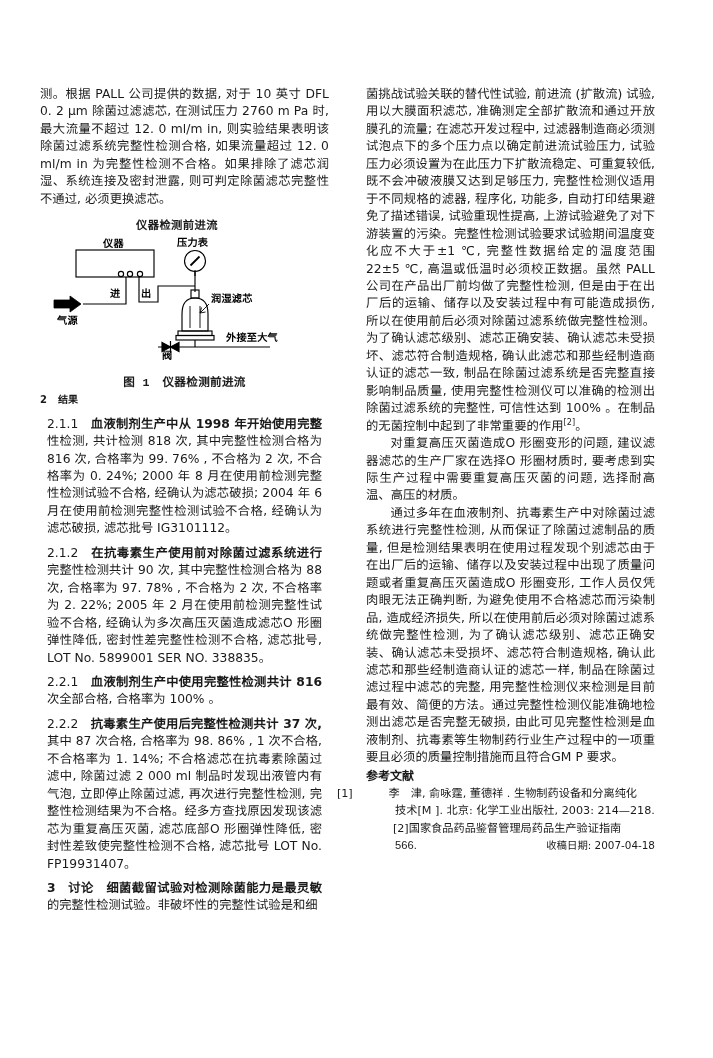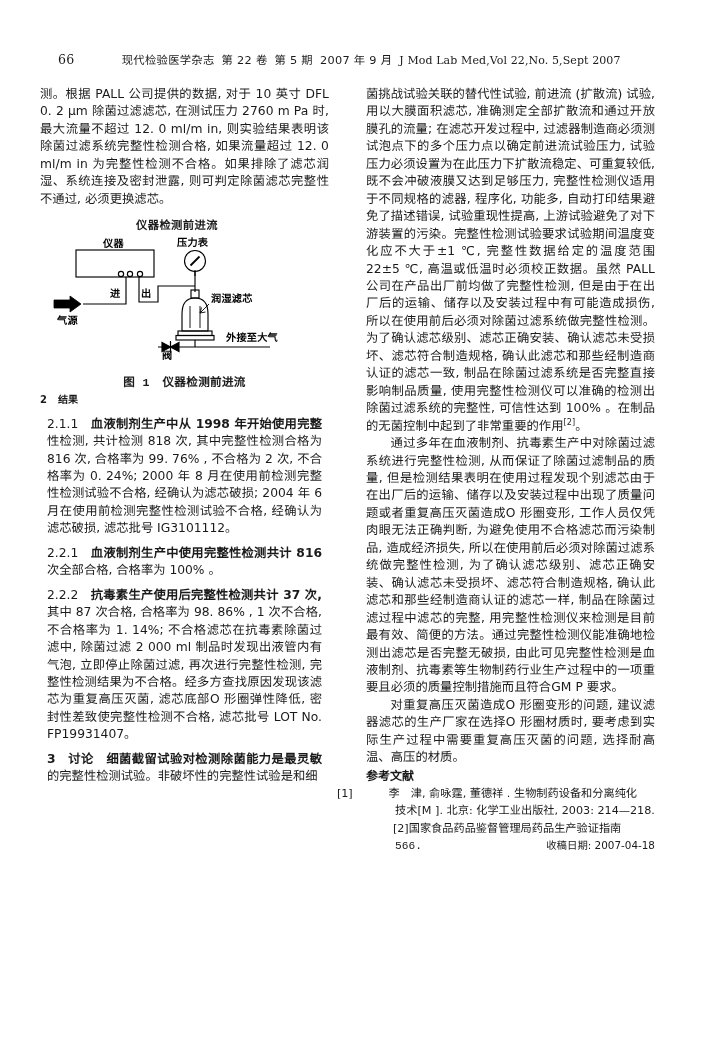--- a/index.html
+++ b/index.html
@@ -172,37 +172,31 @@
     line-height: 16px;
     text-align: right;
     margin: 0;
   }
   .ref-last-row {
     display: flex;
     justify-content: space-between;
     align-items: baseline;
   }
   .ref-last-row .left-part {
-    font-family: Liberation Mono, monospace;
+    font-family: Liberation Sans, sans-serif;
     font-size: 11.2px;
     line-height: 17.2px;
     padding-left: 2.6em;
   }
 </style>
 </head>
 <body>
 
 <div class="page">
 
-  <div class="running-head">
-    <span class="folio">66</span>
-    <span class="head-center">
-      <span class="zh">现代检验医学杂志</span><span class="sep"></span><span class="zh">第 22 卷</span><span class="sep"></span><span class="zh">第 5 期</span><span class="sep"></span><span class="zh">2007 年 9 月</span><span class="sep"></span><span class="en">J Mod Lab Med,Vol 22,No. 5,Sept 2007</span>
-    </span>
-  </div>
 
   <div class="col col-left">
 
     <p class="para">测。根据 PALL 公司提供的数据, 对于 10 英寸 DFL 0. 2 μm 除菌过滤滤芯, 在测试压力 2760 m Pa 时, 最大流量不超过 12. 0 ml/m in, 则实验结果表明该除菌过滤系统完整性检测合格, 如果流量超过 12. 0 ml/m in 为完整性检测不合格。如果排除了滤芯润湿、系统连接及密封泄露, 则可判定除菌滤芯完整性不通过, 必须更换滤芯。</p>
 
     <div class="figure-block">
       <div class="fig-canvas">
 
         <div class="fig-title-lbl" style="left:96px; top:2px;">仪器检测前进流</div>
 
@@ -282,43 +276,46 @@
 
     <p class="heading">
       <span class="num">2</span><span class="gap"></span><span>结果</span>
     </p>
 
 
     <p class="subheading">
       <span class="num">2.1.1</span><span class="gap"></span><span class="lead">血液制剂生产中从 1998 年开始使用完整</span><span>性检测, 共计检测 818 次, 其中完整性检测合格为 816 次, 合格率为 99. 76% , 不合格为 2 次, 不合格率为 0. 24%; 2000 年 8 月在使用前检测完整性检测试验不合格, 经确认为滤芯破损; 2004 年 6 月在使用前检测完整性检测试验不合格, 经确认为滤芯破损, 滤芯批号 IG3101112。</span>
     </p>
 
+    <p class="subheading">
+      <span class="num">2.1.2</span><span class="gap"></span><span class="lead">在抗毒素生产使用前对除菌过滤系统进行</span><span>完整性检测共计 90 次, 其中完整性检测合格为 88 次, 合格率为 97. 78% , 不合格为 2 次, 不合格率为 2. 22%; 2005 年 2 月在使用前检测完整性试验不合格, 经确认为多次高压灭菌造成滤芯O 形圈弹性降低, 密封性差完整性检测不合格, 滤芯批号, LOT No. 5899001 SER NO. 338835。</span>
+    </p>
 
 
     <p class="subheading">
       <span class="num">2.2.1</span><span class="gap"></span><span class="lead">血液制剂生产中使用完整性检测共计 816</span><span>次全部合格, 合格率为 100% 。</span>
     </p>
 
     <p class="subheading">
       <span class="num">2.2.2</span><span class="gap"></span><span class="lead">抗毒素生产使用后完整性检测共计 37 次,</span><span>其中 87 次合格, 合格率为 98. 86% , 1 次不合格, 不合格率为 1. 14%; 不合格滤芯在抗毒素除菌过滤中, 除菌过滤 2 000 ml 制品时发现出液管内有气泡, 立即停止除菌过滤, 再次进行完整性检测, 完整性检测结果为不合格。经多方查找原因发现该滤芯为重复高压灭菌, 滤芯底部O 形圈弹性降低, 密封性差致使完整性检测不合格, 滤芯批号 LOT No. FP19931407。</span>
     </p>
 
     <p class="subheading">
       <span class="num" style="font-weight:bold;">3</span><span class="gap"></span><span class="lead">讨论</span><span class="gap"></span><span class="lead">细菌截留试验对检测除菌能力是最灵敏</span><span>的完整性检测试验。非破坏性的完整性试验是和细</span>
     </p>
 
   </div>
 
   <div class="col col-right">
 
     <p class="para"><span>菌挑战试验关联的替代性试验, 前进流 (扩散流) 试验, 用以大膜面积滤芯, 准确测定全部扩散流和通过开放膜孔的流量; 在滤芯开发过程中, 过滤器制造商必须测试泡点下的多个压力点以确定前进流试验压力, 试验压力必须设置为在此压力下扩散流稳定、可重复较低, 既不会冲破液膜又达到足够压力, 完整性检测仪适用于不同规格的滤器, 程序化, 功能多, 自动打印结果避免了描述错误, 试验重现性提高, 上游试验避免了对下游装置的污染。完整性检测试验要求试验期间温度变化应不大于±1 ℃, 完整性数据给定的温度范围 22±5 ℃, 高温或低温时必须校正数据。虽然 PALL 公司在产品出厂前均做了完整性检测, 但是由于在出厂后的运输、储存以及安装过程中有可能造成损伤, 所以在使用前后必须对除菌过滤系统做完整性检测。为了确认滤芯级别、滤芯正确安装、确认滤芯未受损坏、滤芯符合制造规格, 确认此滤芯和那些经制造商认证的滤芯一致, 制品在除菌过滤系统是否完整直接影响制品质量, 使用完整性检测仪可以准确的检测出除菌过滤系统的完整性, 可信性达到 100% 。在制品的无菌控制中起到了非常重要的作用</span><sup>[2]</sup><span>。</span></p>
 
+    <p class="para indent">对重复高压灭菌造成O 形圈变形的问题, 建议滤器滤芯的生产厂家在选择O 形圈材质时, 要考虑到实际生产过程中需要重复高压灭菌的问题, 选择耐高温、高压的材质。</p>
+
     <p class="para indent">通过多年在血液制剂、抗毒素生产中对除菌过滤系统进行完整性检测, 从而保证了除菌过滤制品的质量, 但是检测结果表明在使用过程发现个别滤芯由于在出厂后的运输、储存以及安装过程中出现了质量问题或者重复高压灭菌造成O 形圈变形, 工作人员仅凭肉眼无法正确判断, 为避免使用不合格滤芯而污染制品, 造成经济损失, 所以在使用前后必须对除菌过滤系统做完整性检测, 为了确认滤芯级别、滤芯正确安装、确认滤芯未受损坏、滤芯符合制造规格, 确认此滤芯和那些经制造商认证的滤芯一样, 制品在除菌过滤过程中滤芯的完整, 用完整性检测仪来检测是目前最有效、简便的方法。通过完整性检测仪能准确地检测出滤芯是否完整无破损, 由此可见完整性检测是血液制剂、抗毒素等生物制药行业生产过程中的一项重要且必须的质量控制措施而且符合GM P 要求。</p>
-
-    <p class="para indent">对重复高压灭菌造成O 形圈变形的问题, 建议滤器滤芯的生产厂家在选择O 形圈材质时, 要考虑到实际生产过程中需要重复高压灭菌的问题, 选择耐高温、高压的材质。</p>
 
     <p class="ref-head">参考文献</p>
 
     <p class="ref-item ref-hang">
       <span class="tag">[1]</span><span>李　津, 俞咏霆, 董德祥 . 生物制药设备和分离纯化</span>
     </p>
     <p class="ref-item" style="padding-left:2.6em;">
       <span>技术[M ]. 北京: 化学工业出版社, 2003: 214—218.</span>
     </p>
 

